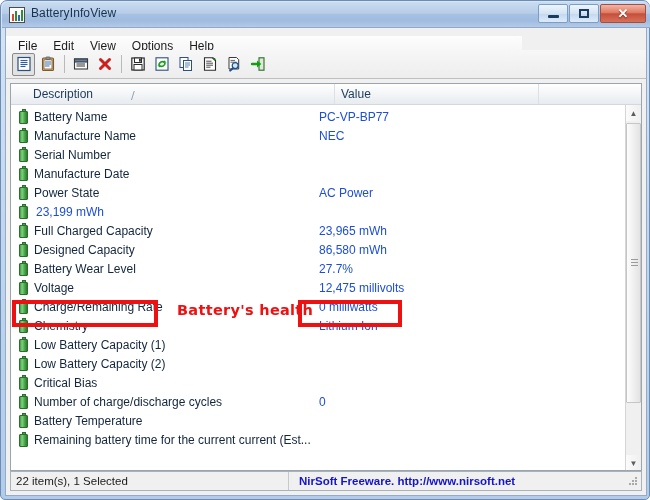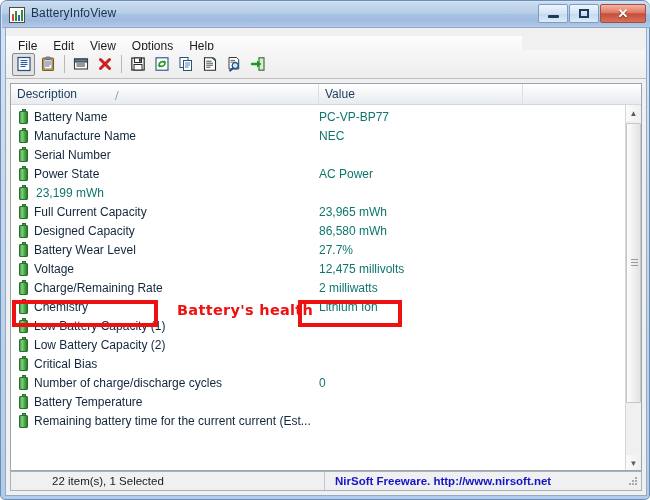--- a/index.html
+++ b/index.html
@@ -206,20 +206,21 @@
   .col-head {
     position: absolute;
     top: 0;
     height: 20px;
     box-sizing: border-box;
     border-right: 1px solid #dcdfe3;
     font-size: 12px;
     color: #1b3a5c;
     padding: 3px 0 0 6px;
     white-space: nowrap;
+    margin-left: 16px;
   }
   #head-desc  { left: 0;   width: 308px; }
   #head-value { left: 308px; width: 204px; }
   #head-blank { left: 512px; width: 104px; border-right: none; }
   #sort-arrow {
     position: absolute;
     left: 104px; top: 5px;
     font-size: 11px;
     color: #8a9aa8;
     font-family: "DejaVu Sans", sans-serif;
@@ -262,21 +263,21 @@
   .cell-desc {
     width: 283px;
     font-size: 12px;
     color: #12263d;
     overflow: hidden;
     text-overflow: ellipsis;
   }
   .cell-value {
     width: 204px;
     font-size: 12px;
-    color: #0f766e;
+    color: #1d4ed8;
     padding-left: 2px;
   }
 
   
   #vscroll {
     position: absolute;
     right: 0; top: 21px;
     width: 16px;
     height: 366px;
     background: #f0f0f0;
@@ -323,21 +324,20 @@
   #statusbar {
     position: absolute;
     left: 4px; bottom: 4px;
     width: 632px;
     height: 20px;
     box-sizing: border-box;
     background: #f0f0f0;
     border: 1px solid #a8b2ba;
     display: flex;
     align-items: center;
-    padding-left: 36px;
   }
   #status-left {
     width: 278px;
     font-size: 11.5px;
     color: #1b1b1b;
     padding-left: 5px;
     box-sizing: border-box;
     border-right: 1px solid #c4c9ce;
     height: 18px;
     line-height: 18px;
@@ -564,51 +564,56 @@
             <span class="cell-desc">Manufacture Name</span>
             <span class="cell-value">NEC</span>
           </div>
           <div class="row">
             <span class="bat-ico"></span>
             <span class="cell-desc">Serial Number</span>
             <span class="cell-value"></span>
           </div>
           <div class="row">
             <span class="bat-ico"></span>
+            <span class="cell-desc">Manufacture Date</span>
+            <span class="cell-value"></span>
+          </div>
+          <div class="row">
+            <span class="bat-ico"></span>
             <span class="cell-desc">Power State</span>
             <span class="cell-value">AC Power</span>
           </div>
           <div class="row">
             <span class="bat-ico"></span>
             <span class="cell-value">23,199 mWh</span>
           </div>
           <div class="row">
             <span class="bat-ico"></span>
-            <span class="cell-desc">Full Current Capacity</span>
+            <span class="cell-desc">Full Charged Capacity</span>
             <span class="cell-value">23,965 mWh</span>
           </div>
           <div class="row">
             <span class="bat-ico"></span>
             <span class="cell-desc">Designed Capacity</span>
             <span class="cell-value">86,580 mWh</span>
           </div>
           <div class="row">
             <span class="bat-ico"></span>
             <span class="cell-desc">Battery Wear Level</span>
             <span class="cell-value">27.7%</span>
           </div>
           <div class="row">
             <span class="bat-ico"></span>
             <span class="cell-desc">Voltage</span>
             <span class="cell-value">12,475 millivolts</span>
           </div>
           <div class="row">
             <span class="bat-ico"></span>
             <span class="cell-desc">Charge/Remaining Rate</span>
-            <span class="cell-value">2 milliwatts</span>
+            <span class="cell-value">0 milliwatts</span>
           </div>
           <div class="row">
             <span class="bat-ico"></span>
             <span class="cell-desc">Chemistry</span>
             <span class="cell-value">Lithium Ion</span>
           </div>
           <div class="row">
             <span class="bat-ico"></span>
             <span class="cell-desc">Low Battery Capacity (1)</span>
             <span class="cell-value"></span>

